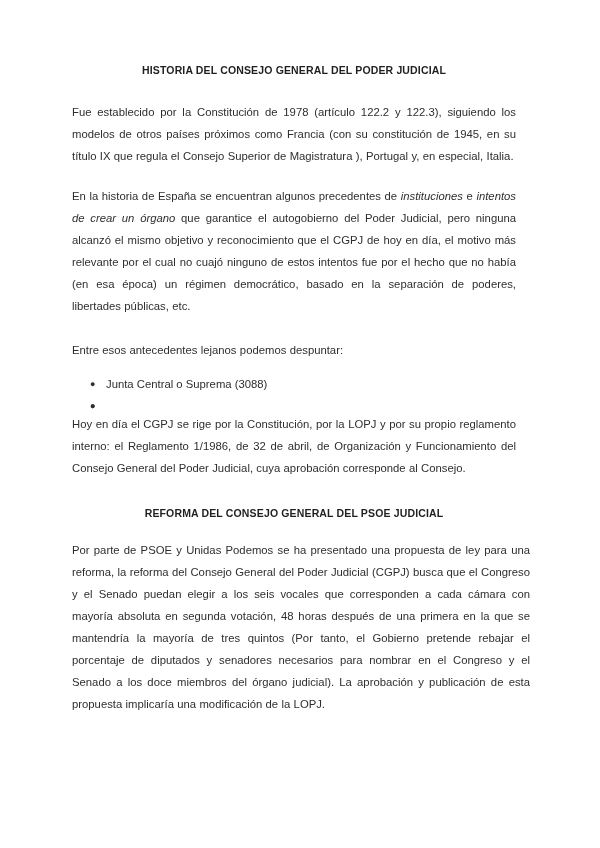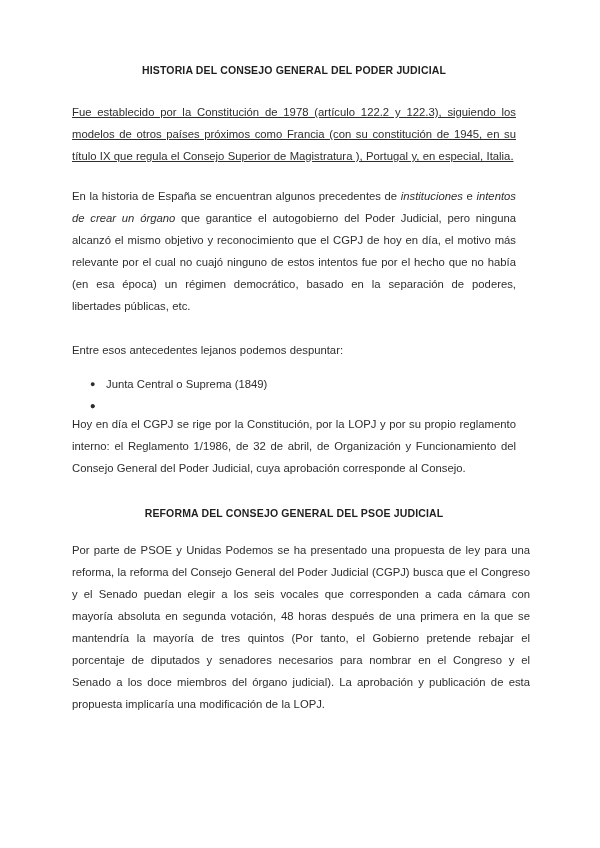--- a/index.html
+++ b/index.html
@@ -44,21 +44,20 @@
     line-height: 22px;
     text-align: justify;
     text-justify: inter-word;
     margin: 0;
     margin-top: 18px;
     color: #2e2e2e;
     word-spacing: 0.2px;
   }
   p.body-text.first {
     margin-top: 23px;
-    text-decoration: underline;
   }
   p.intro-line {
     margin-top: 22px;
   }
   .wide {
     width: 458px;
   }
   ul.bullet-list {
     margin: 12px 0 0 0;
     padding: 0;
@@ -96,21 +95,21 @@
 
     <p class="body-text first">Fue  establecido por la Constitución de 1978 (artículo 122.2 y 122.3), siguiendo los modelos de otros países próximos como Francia (con su constitución de 1945, en su título IX que regula el Consejo Superior de Magistratura ), Portugal y, en especial, Italia.</p>
 
     <p class="body-text"><span>En la historia de España se encuentran algunos precedentes de </span><em class="it">instituciones</em><span> e </span><em class="it">intentos de crear un órgano</em><span> que garantice el autogobierno del Poder Judicial, pero ninguna alcanzó el mismo objetivo y reconocimiento que el CGPJ de hoy en día, el motivo más relevante por el cual no cuajó ninguno de estos intentos fue por el hecho que no había (en esa época) un régimen democrático, basado en la separación de poderes, libertades públicas, etc.</span></p>
 
     <p class="body-text intro-line nojust">Entre esos antecedentes lejanos podemos despuntar:</p>
 
     <ul class="bullet-list">
       <li>
         <span class="bullet-dot">●</span>
-        <span class="nojust">Junta Central o Suprema (1849)</span>
+        <span class="nojust">Junta Central o Suprema (3088)</span>
       </li>
       <li>
         <span class="bullet-dot">●</span>
       </li>
       <li>
         <span class="bullet-dot">●</span>
       </li>
     </ul>
 
     <p class="body-text">Hoy en día el CGPJ se rige por la Constitución, por la LOPJ y por su propio reglamento interno: el Reglamento 1/1986, de 32 de abril, de Organización y Funcionamiento del Consejo General del Poder Judicial, cuya aprobación corresponde al Consejo.</p>

